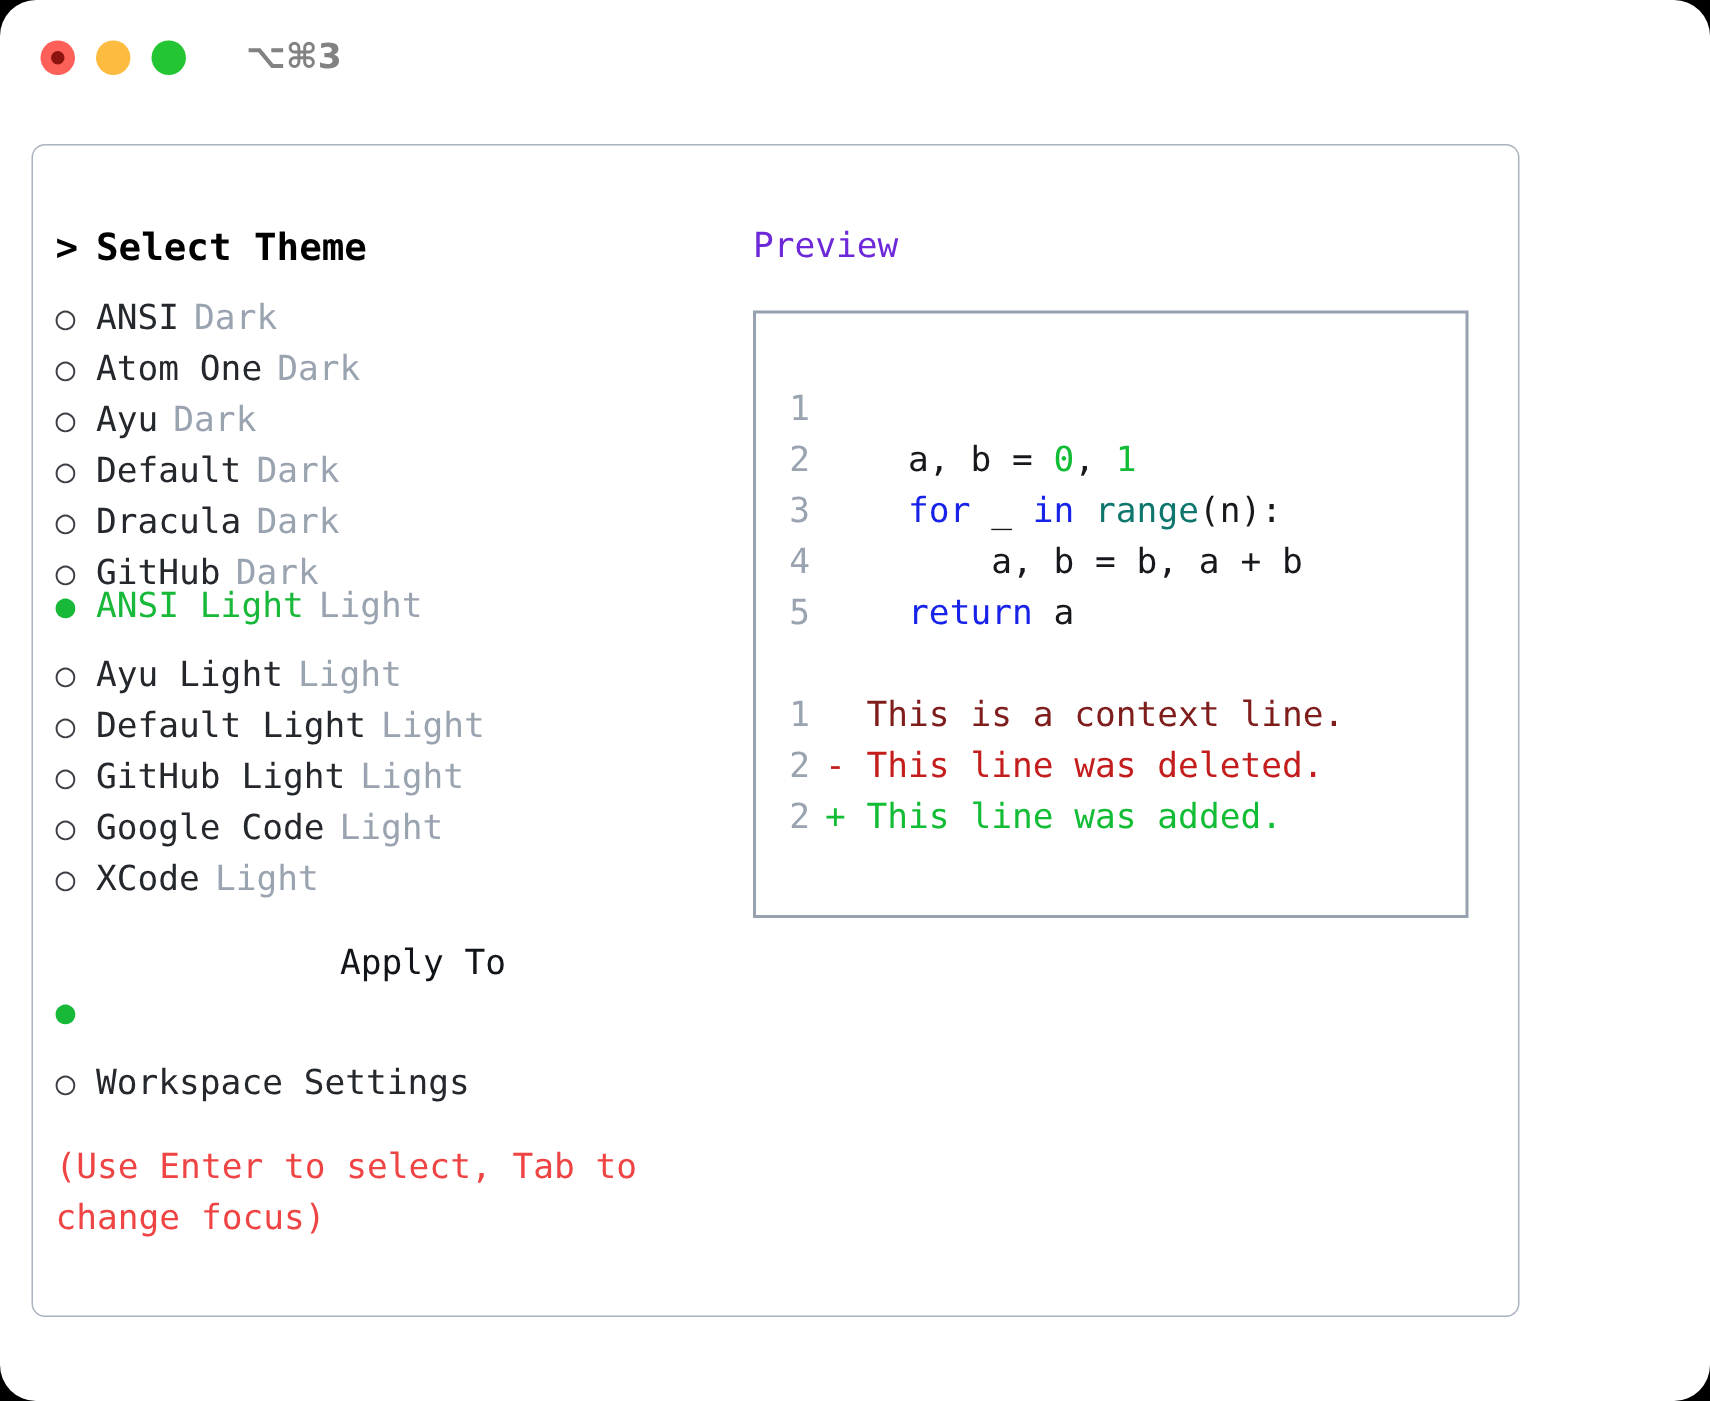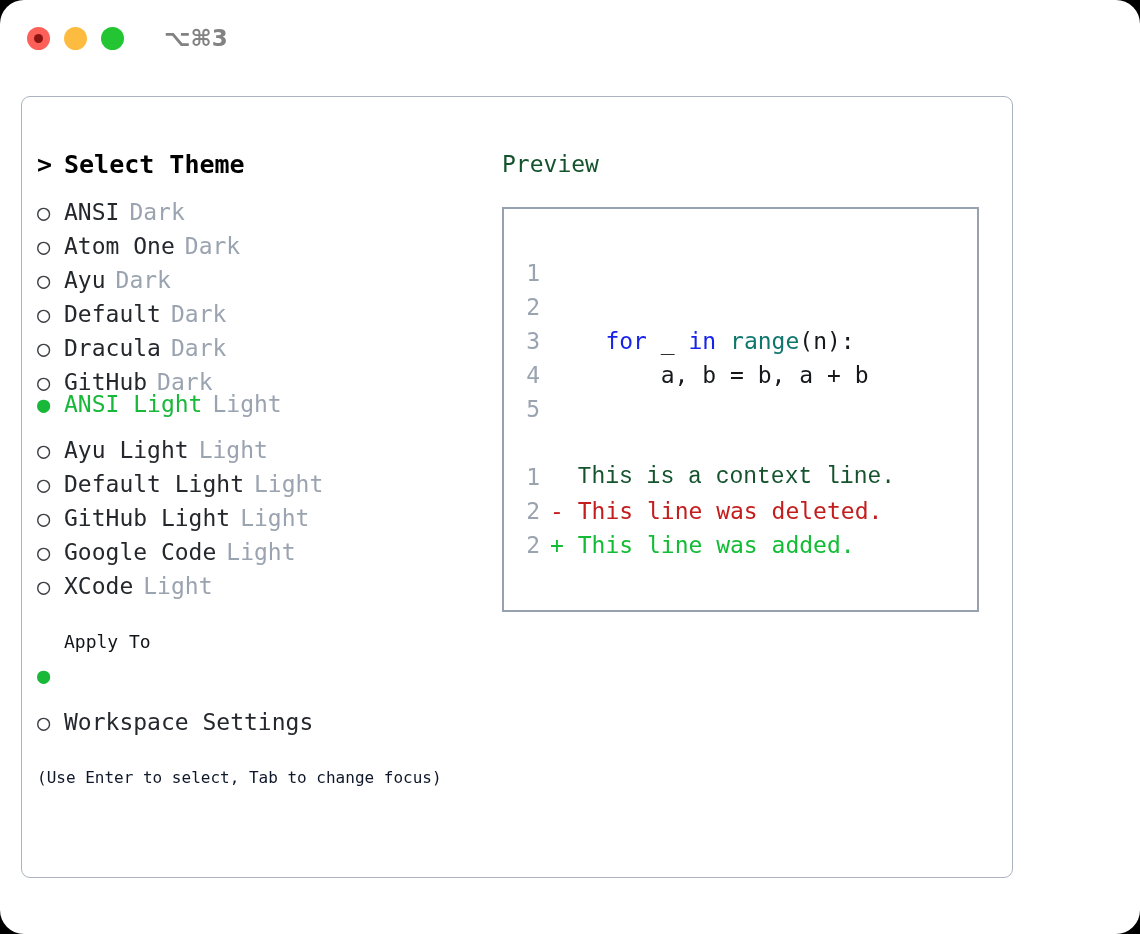--- a/index.html
+++ b/index.html
@@ -139,44 +139,45 @@
     display: inline-block;
     width: 27px;
     flex: 0 0 27px;
   }
 
   .section-title {
     display: flex;
     align-items: baseline;
     height: 34px;
     line-height: 34px;
-    font-size: 18px;
+    font-size: 23px;
     color: #111418;
     white-space: pre;
+    justify-content: center;
   }
   .section-title .spacer {
     display: inline-block;
     width: 27px;
     flex: 0 0 27px;
   }
 
   .gap-block { height: 34px; }
 
   #hint {
     margin-top: 34px;
-    font-size: 16px;
-    line-height: 34px;
-    color: #0f172a;
+    font-size: 23px;
+    line-height: 34px;
+    color: #ef4444;
     width: 420px;
   }
 
   
   #preview-title {
     font-size: 23px;
-    color: #14532d;
+    color: #6d28d9;
     margin-left: 2px;
     line-height: 34px;
     height: 34px;
   }
 
   #preview-box {
     margin-top: 26px;
     margin-left: 2px;
     width: 477px;
     height: 405px;
@@ -202,21 +203,21 @@
     box-sizing: border-box;
   }
   .code-text { color: #16181c; }
 
   .tok-kw   { color: #1723e8; }
   .tok-fn   { color: #0f766e; }
   .tok-num  { color: #12bd35; }
   .tok-plain{ color: #16181c; }
 
   .diff-gap { height: 34px; }
-  .diff-ctx { color: #14532d; font-family: Liberation Mono, monospace; }
+  .diff-ctx { color: #7f1d1d; }
   .diff-del { color: #c41d1d; }
   .diff-add { color: #12bd35; }
 </style>
 </head>
 <body>
 
 <div id="window">
 
   <div id="titlebar">
     <div class="traffic-lights">
@@ -265,24 +266,24 @@
           </div>
 
         <div id="hint">(Use Enter to select, Tab to change focus)</div>
       </div>
 
       <div class="col-right">
         <div id="preview-title">Preview</div>
         <div id="preview-box">
           <div id="code-block">
               <div class="code-line"><span class="lineno">1</span></div>
-              <div class="code-line"><span class="lineno">2</span></div>
+              <div class="code-line"><span class="lineno">2</span><span class="code-text"><span class="tok-plain">    a, b = </span><span class="tok-num">0</span><span class="tok-plain">, </span><span class="tok-num">1</span></span></div>
               <div class="code-line"><span class="lineno">3</span><span class="code-text"><span class="tok-plain">    </span><span class="tok-kw">for</span><span class="tok-plain"> _ </span><span class="tok-kw">in</span><span class="tok-plain"> </span><span class="tok-fn">range</span><span class="tok-plain">(n):</span></span></div>
               <div class="code-line"><span class="lineno">4</span><span class="code-text"><span class="tok-plain">        a, b = b, a + b</span></span></div>
-              <div class="code-line"><span class="lineno">5</span></div>
+              <div class="code-line"><span class="lineno">5</span><span class="code-text"><span class="tok-plain">    </span><span class="tok-kw">return</span><span class="tok-plain"> a</span></span></div>
             </div>
           <div class="diff-gap"></div>
           <div id="diff-block">
               <div class="code-line"><span class="lineno">1</span><span class="diff-ctx">  </span><span class="diff-ctx">This is a context line.</span></div>
               <div class="code-line"><span class="lineno">2</span><span class="diff-del">- </span><span class="diff-del">This line was deleted.</span></div>
               <div class="code-line"><span class="lineno">2</span><span class="diff-add">+ </span><span class="diff-add">This line was added.</span></div>
             </div>
         </div>
       </div>
 

